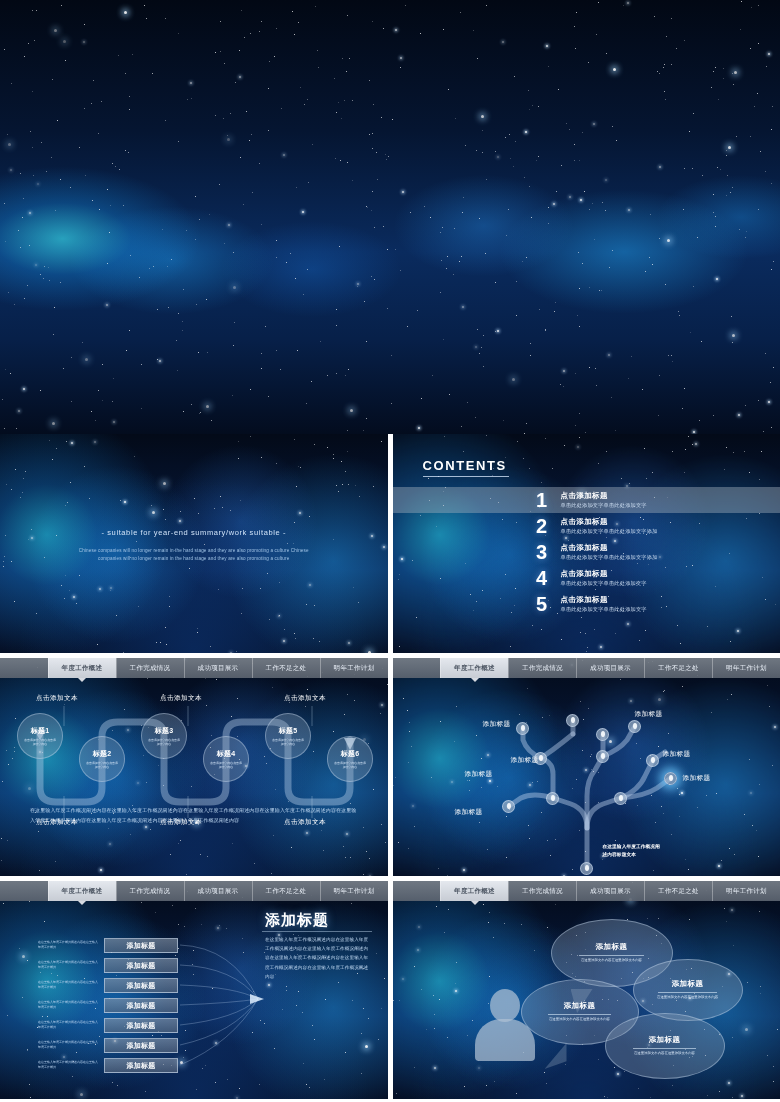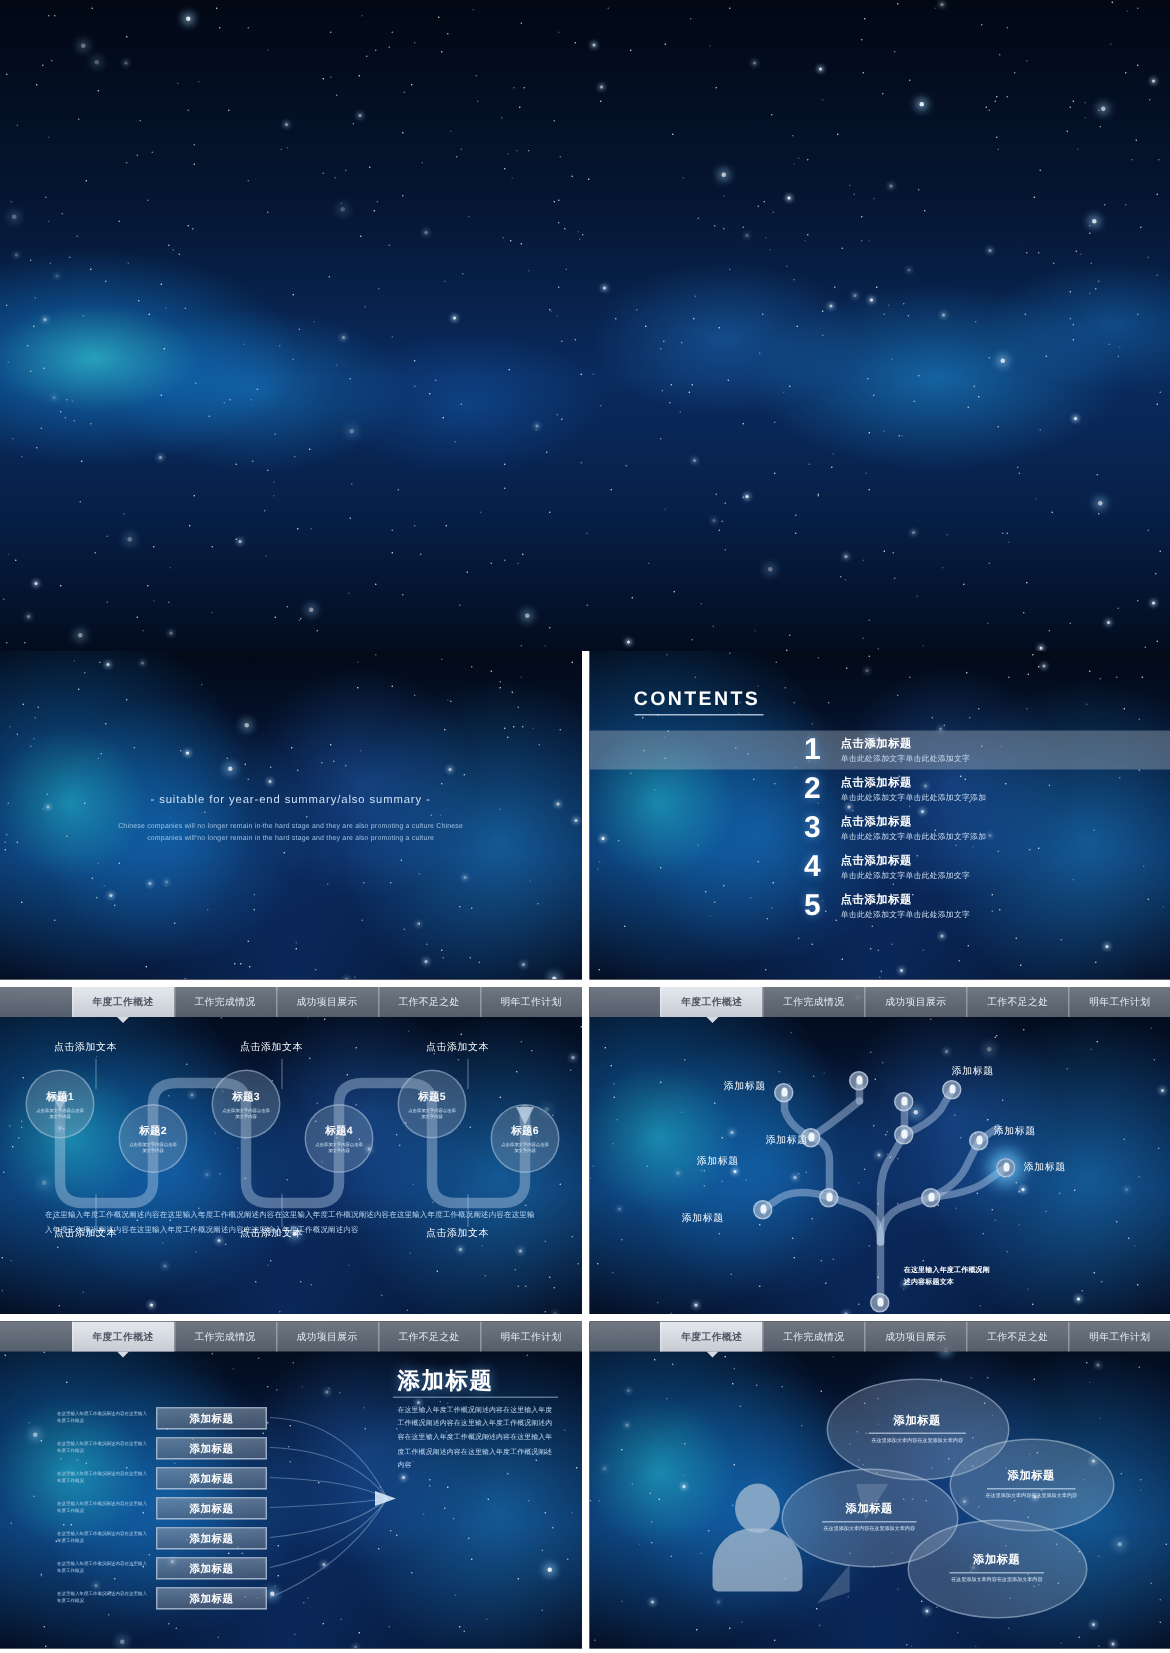--- a/index.html
+++ b/index.html
@@ -876,21 +876,21 @@
             <i class="c" style="left:94.97%;top:99.05%;opacity:0.88"></i>
             <i class="" style="left:82.26%;top:94.30%;opacity:0.68"></i>
             <i class="" style="left:30.85%;top:29.96%;opacity:0.73"></i>
             <i class="" style="left:42.68%;top:38.93%;opacity:0.69"></i>
             <i class="c" style="left:39.11%;top:34.98%;opacity:0.81"></i>
             <i class="" style="left:61.02%;top:99.13%;opacity:0.45"></i>
             <i class="" style="left:14.43%;top:6.31%;opacity:0.59"></i>
           </div>
       </div>
       <div class="title-wrap">
-        <div class="pp-sub">- suitable for year-end summary/also summary -</div>
+        <div class="pp-sub">- suitable for year-end summary/work suitable -</div>
         <div class="pp-para">Chinese companies will no longer remain in the hard stage and they are also promoting a culture Chinese companies will no longer remain in the hard stage and they are also promoting a culture</div>
       </div>
     </div>
 
     <div class="slide">
       <div class="sky">
         <div class="stars">
             <i class="" style="left:62.97%;top:58.72%;opacity:0.49"></i>
             <i class="" style="left:11.20%;top:41.99%;opacity:0.30"></i>
             <i class="" style="left:81.12%;top:87.54%;opacity:0.59"></i>

